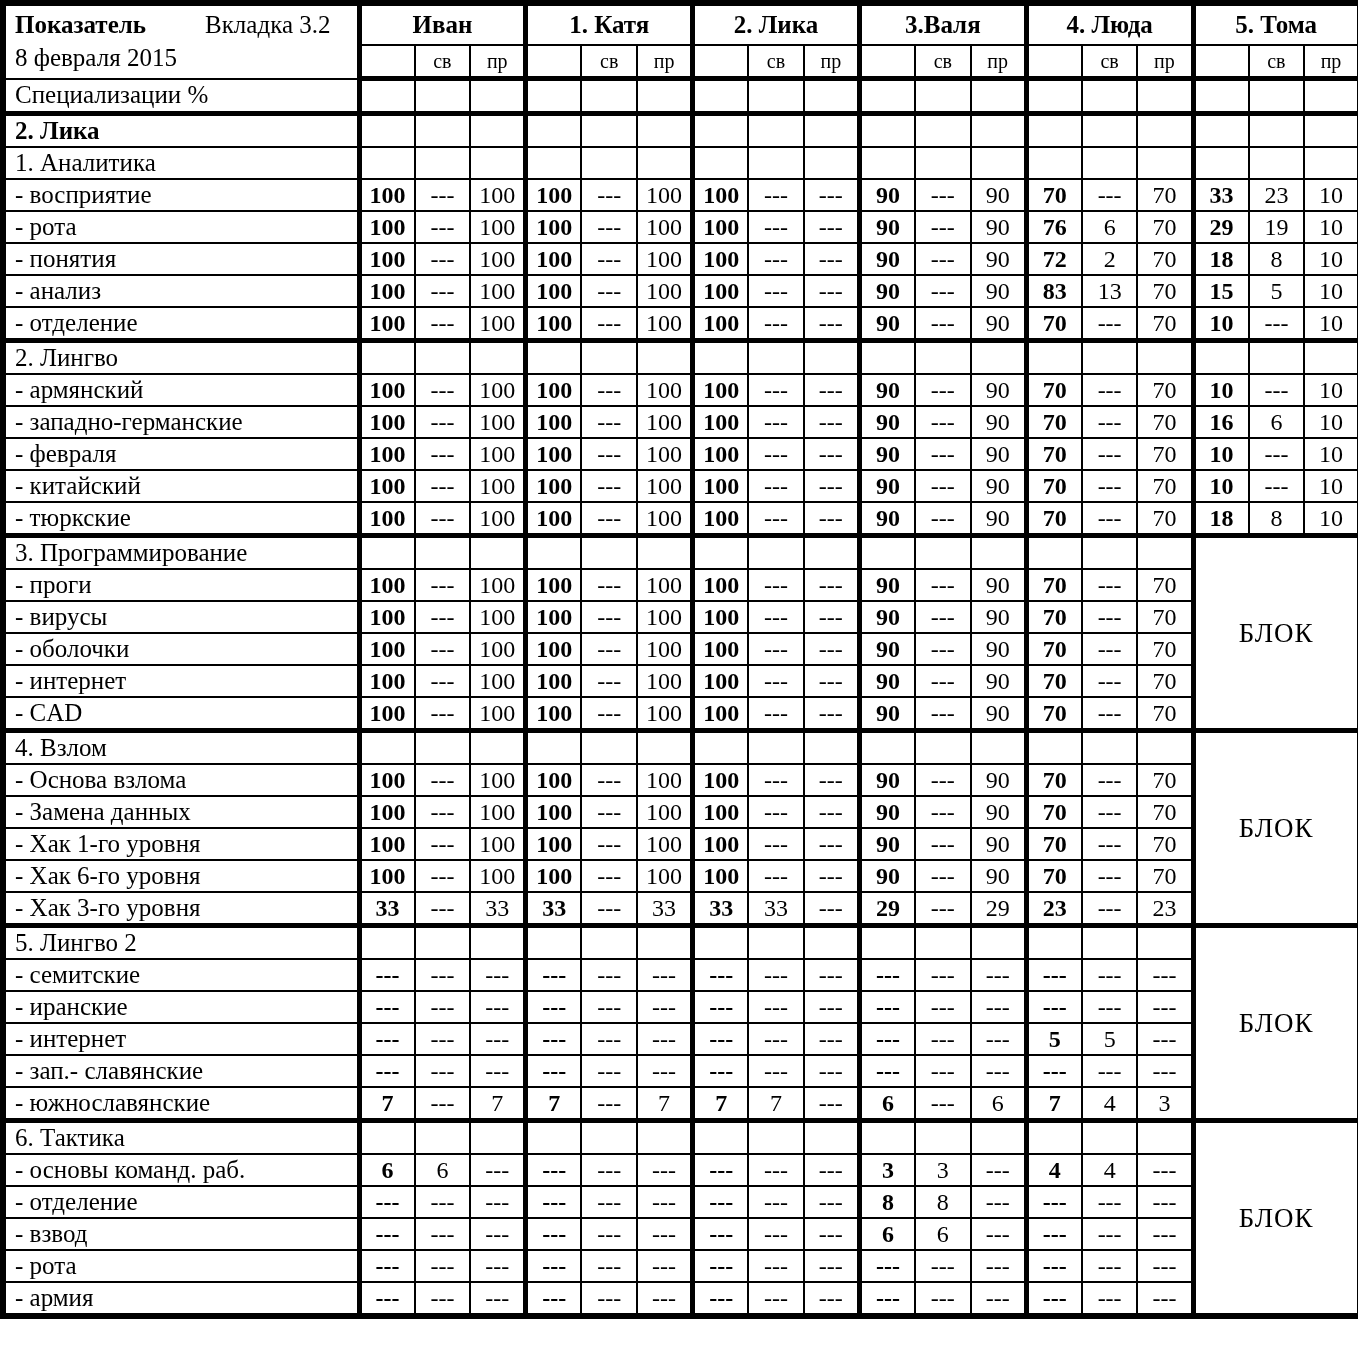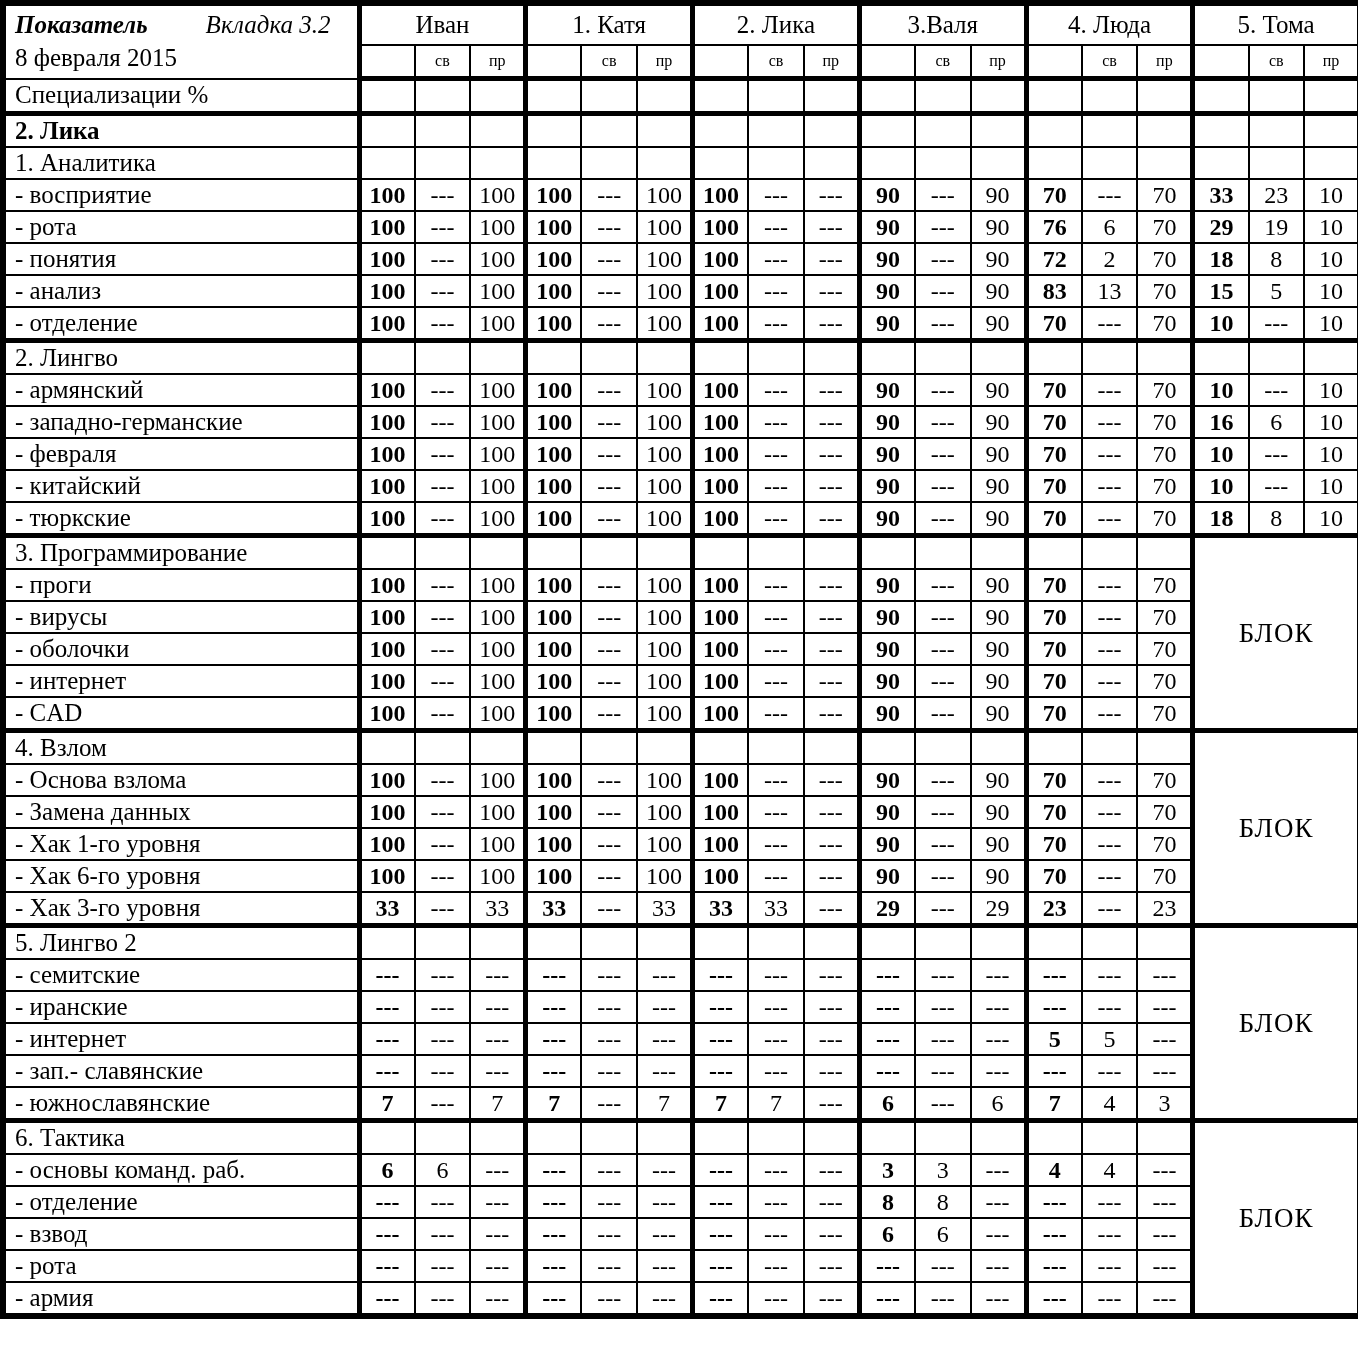--- a/index.html
+++ b/index.html
@@ -3,28 +3,28 @@
 <meta charset="utf-8">
 <title>Вкладка 3.2</title>
 <style>
   html,body{margin:0;padding:0;background:#fff;}
   body{font-family:"Liberation Serif","DejaVu Serif",serif;color:#000;}
   table{border-collapse:collapse;table-layout:fixed;width:1358px;border:6px solid #000;background:#fff;}
   th,td{border:2px solid #000;height:30px;overflow:hidden;white-space:nowrap;padding:0;}
   thead tr.names th{height:38px;}
   .label-col{border-right-width:5px;text-align:left;padding-left:9px;font-size:25px;font-weight:normal;}
   .bold{font-weight:bold;}
-  .person{font-size:25px;font-weight:normal;text-align:center;border-left-width:5px;}
+  .person{font-size:25px;font-weight:bold;text-align:center;border-left-width:5px;}
   .v{font-size:24px;font-weight:normal;text-align:center;}
-  .sub{font-size:16px;font-weight:normal;text-align:center;}
+  .sub{font-size:20px;font-weight:normal;text-align:center;}
   .thick-left{border-left-width:5px;}
   .thick-bottom td,.thick-bottom th{border-bottom-width:5px;}
   .main{font-weight:bold;}
   .corner-cell{vertical-align:top;padding-top:2px;}
-  .title-line{display:flex;justify-content:space-between;padding-right:26px;font-size:25px;line-height:34px;font-style:italic;}
+  .title-line{display:flex;justify-content:space-between;padding-right:26px;font-size:25px;line-height:34px;}
   .date-line{font-size:25px;line-height:32px;}
   .block-cell{border-left-width:5px;border-bottom-width:5px;text-align:center;font-size:27px;font-weight:normal;letter-spacing:1px;}
 </style>
 </head>
 <body>
 
 <table>
   <colgroup>
     <col style="width:356px">
     <col span="18" style="width:55.6px">

